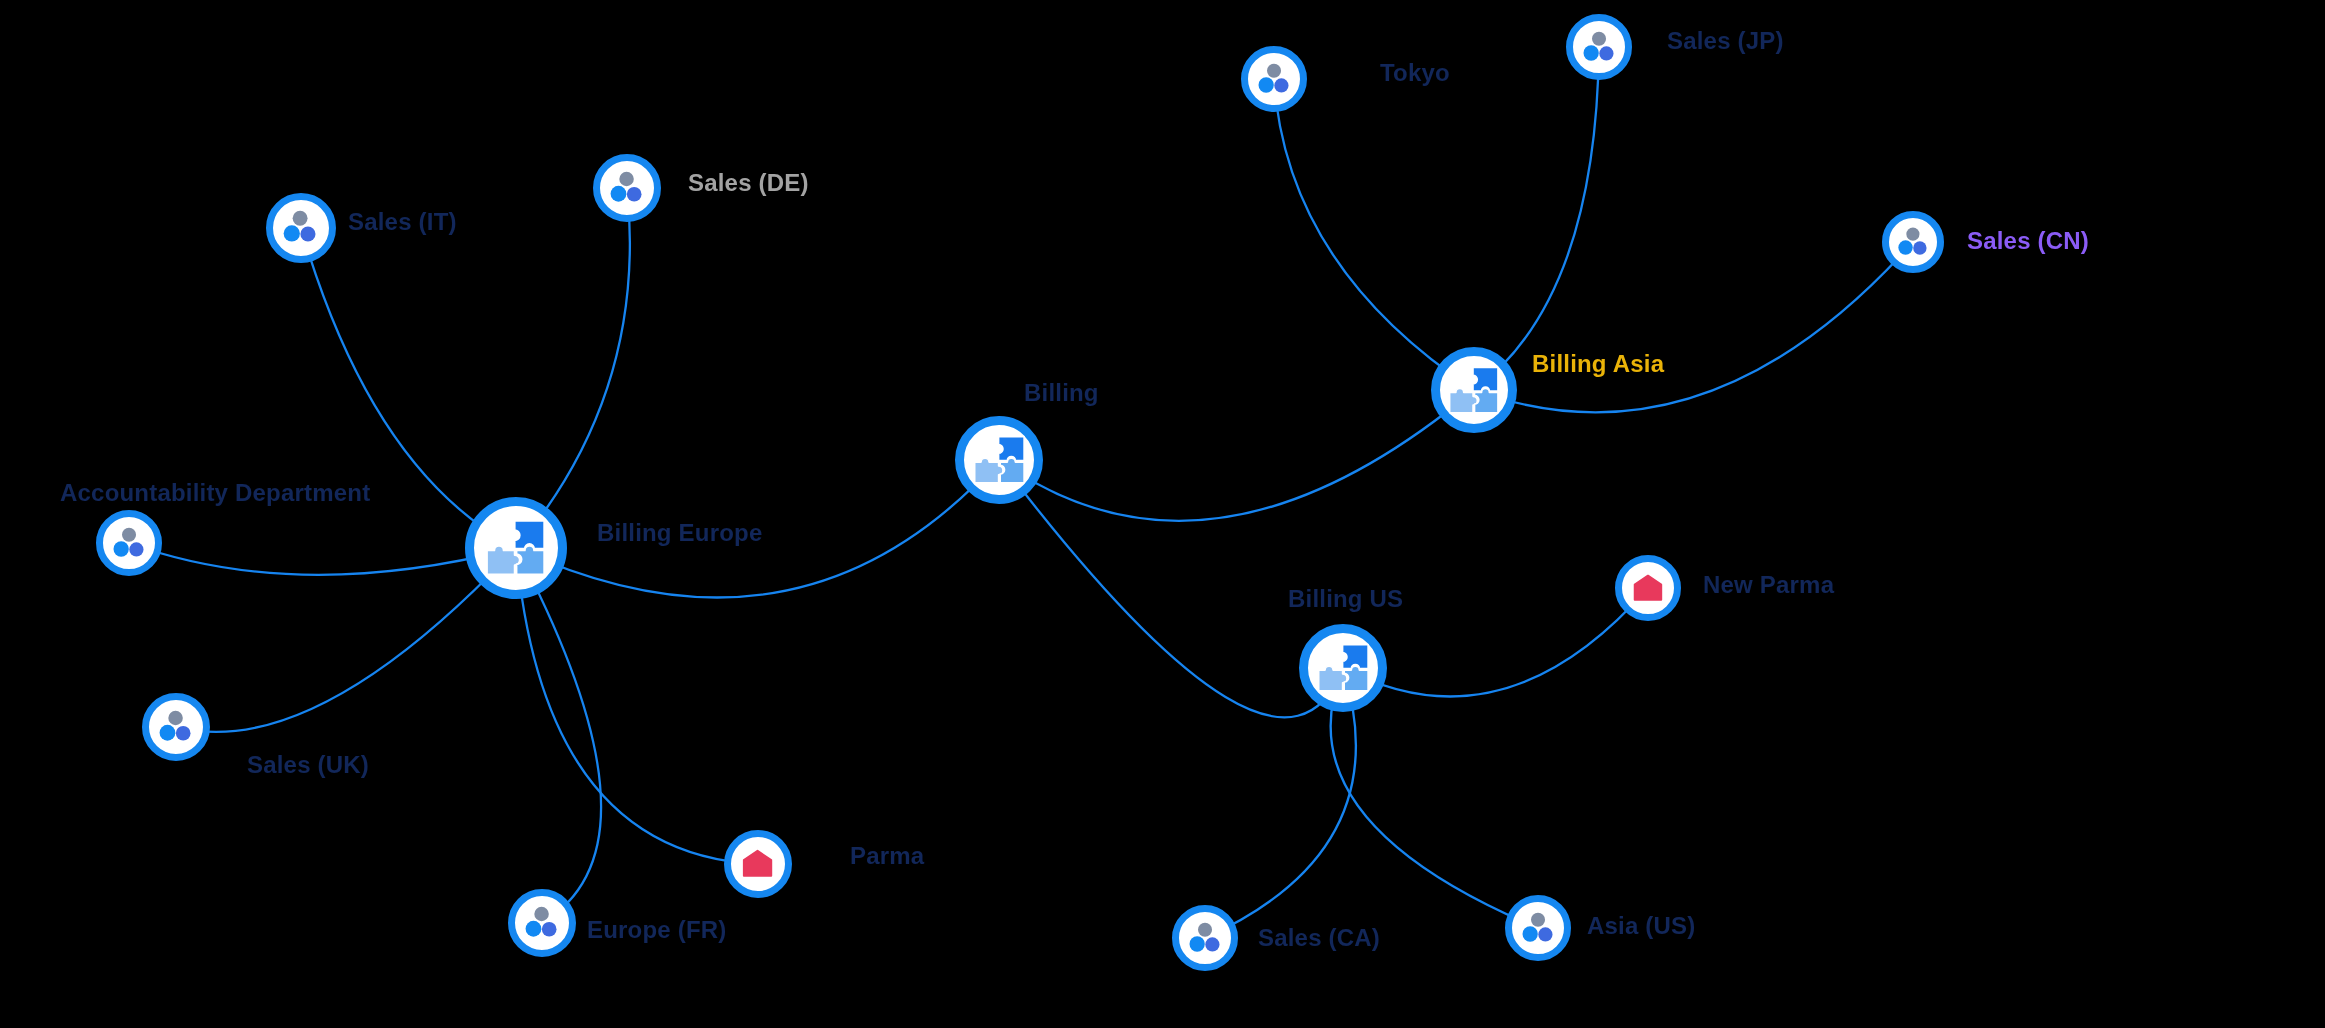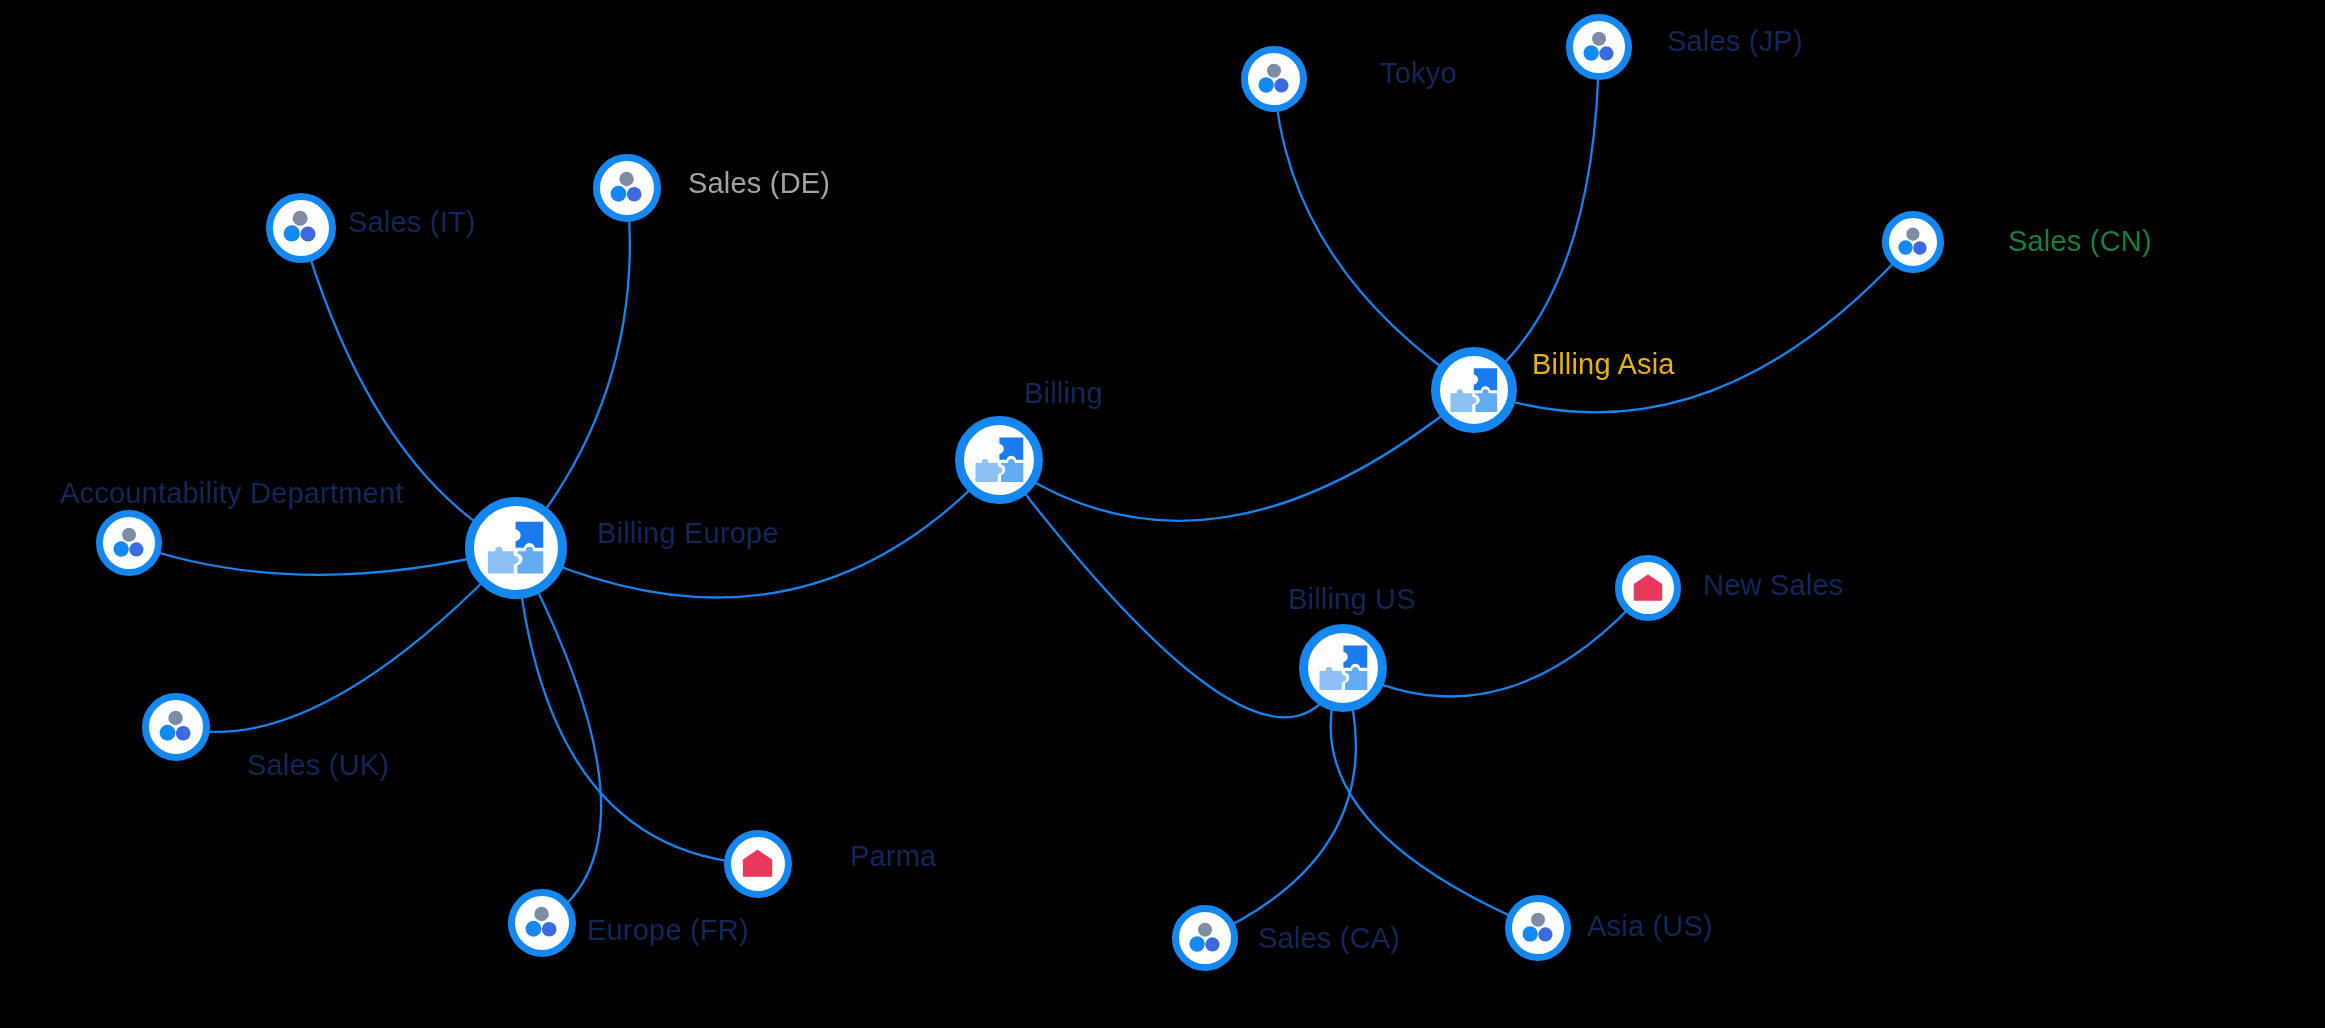--- a/index.html
+++ b/index.html
@@ -29,22 +29,22 @@
     display: flex;
     align-items: center;
     justify-content: center;
     cursor: pointer;
   }
   .node svg { display: block; }
   .node-label {
     position: absolute;
     transform: translateY(-50%);
     white-space: nowrap;
-    font-size: 29px;
-    font-weight: 400;
+    font-size: 24px;
+    font-weight: 700;
     letter-spacing: 0.2px;
     z-index: 3;
     cursor: pointer;
   }
 </style>
 </head>
 <body>
 
 <div id="stage">
     <svg id="edges-svg" width="2325" height="1028" viewBox="0 0 2325 1028">
@@ -128,21 +128,21 @@
       </svg>
     </div>
     <div class="node-label" style="left: 1667px; top: 41px; color: rgb(18, 39, 90);">Sales (JP)</div>
     <div class="node" style="left: 1882px; top: 211px; width: 62px; height: 62px; border: 7px solid rgb(21, 135, 240); background: rgb(255, 255, 255);">
       <svg viewBox="0 0 40 40" width="34.720000000000006" height="34.720000000000006">
         <circle cx="19.5" cy="10.5" r="7.6" fill="#7E8CA3"></circle>
         <circle cx="11" cy="26" r="8.3" fill="#1289F3"></circle>
         <circle cx="27.5" cy="26.5" r="7.7" fill="#3E6AE0"></circle>
       </svg>
     </div>
-    <div class="node-label" style="left: 1967px; top: 241px; color: #15803d; margin-left: 41px;">Sales (CN)</div>
+    <div class="node-label" style="left: 1967px; top: 241px; color: #8b5cf6;">Sales (CN)</div>
     <div class="node" style="left: 96px; top: 510px; width: 66px; height: 66px; border: 7px solid rgb(21, 135, 240); background: rgb(255, 255, 255);">
       <svg viewBox="0 0 40 40" width="36.96" height="36.96">
         <circle cx="19.5" cy="10.5" r="7.6" fill="#7E8CA3"></circle>
         <circle cx="11" cy="26" r="8.3" fill="#1289F3"></circle>
         <circle cx="27.5" cy="26.5" r="7.7" fill="#3E6AE0"></circle>
       </svg>
     </div>
     <div class="node-label" style="left: 60px; top: 493px; color: rgb(18, 39, 90);">Accountability Department</div>
     <div class="node" style="left: 142px; top: 693px; width: 68px; height: 68px; border: 7px solid rgb(21, 135, 240); background: rgb(255, 255, 255);">
       <svg viewBox="0 0 40 40" width="38.080000000000005" height="38.080000000000005">
@@ -164,21 +164,21 @@
       <svg viewBox="0 0 40 40" width="39.099999999999994" height="39.099999999999994">
         <path d="M20 7 L34 16.5 V32.5 H6 V16.5 Z" fill="#E8395C" stroke="#E8395C" stroke-width="2" stroke-linejoin="round"></path>
       </svg>
     </div>
     <div class="node-label" style="left: 813px; top: 856px; color: rgb(18, 39, 90); margin-left: 37px;">Parma</div>
     <div class="node" style="left: 1615px; top: 555px; width: 66px; height: 66px; border: 7px solid rgb(21, 135, 240); background: rgb(255, 255, 255);">
       <svg viewBox="0 0 40 40" width="37.949999999999996" height="37.949999999999996">
         <path d="M20 7 L34 16.5 V32.5 H6 V16.5 Z" fill="#E8395C" stroke="#E8395C" stroke-width="2" stroke-linejoin="round"></path>
       </svg>
     </div>
-    <div class="node-label" style="left: 1703px; top: 585px; color: rgb(18, 39, 90);">New Sales</div>
+    <div class="node-label" style="left: 1703px; top: 585px; color: rgb(18, 39, 90);">New Parma</div>
     <div class="node" style="left: 1172px; top: 905px; width: 66px; height: 66px; border: 7px solid rgb(21, 135, 240); background: rgb(255, 255, 255);">
       <svg viewBox="0 0 40 40" width="36.96" height="36.96">
         <circle cx="19.5" cy="10.5" r="7.6" fill="#7E8CA3"></circle>
         <circle cx="11" cy="26" r="8.3" fill="#1289F3"></circle>
         <circle cx="27.5" cy="26.5" r="7.7" fill="#3E6AE0"></circle>
       </svg>
     </div>
     <div class="node-label" style="left: 1258px; top: 938px; color: rgb(18, 39, 90);">Sales (CA)</div>
     <div class="node" style="left: 1505px; top: 895px; width: 66px; height: 66px; border: 7px solid rgb(21, 135, 240); background: rgb(255, 255, 255);">
       <svg viewBox="0 0 40 40" width="36.96" height="36.96">

